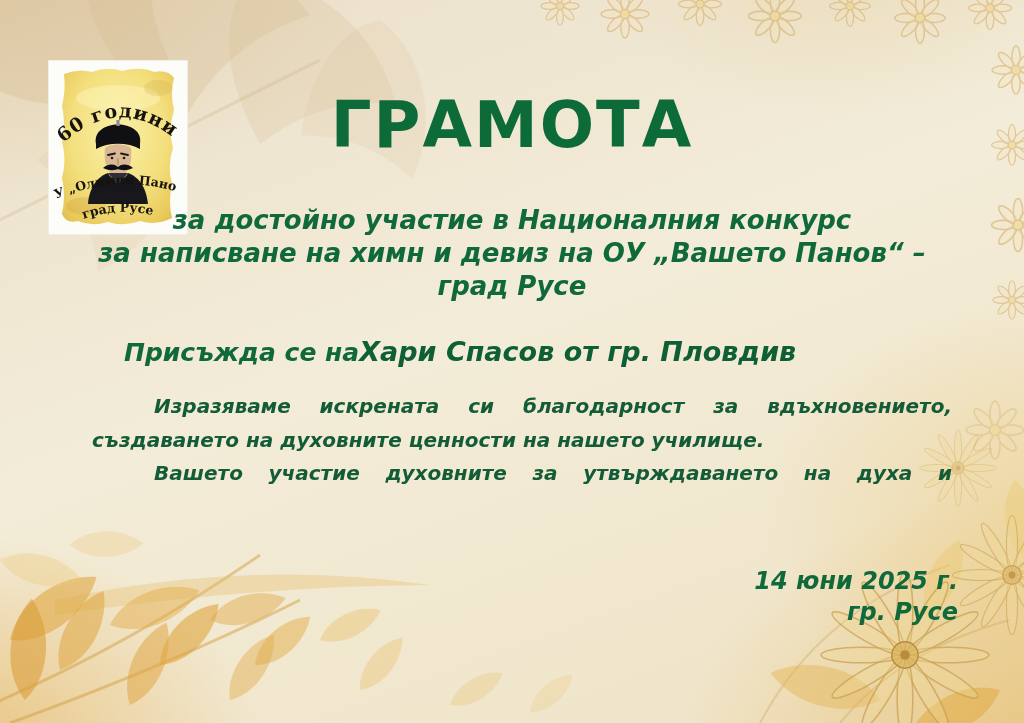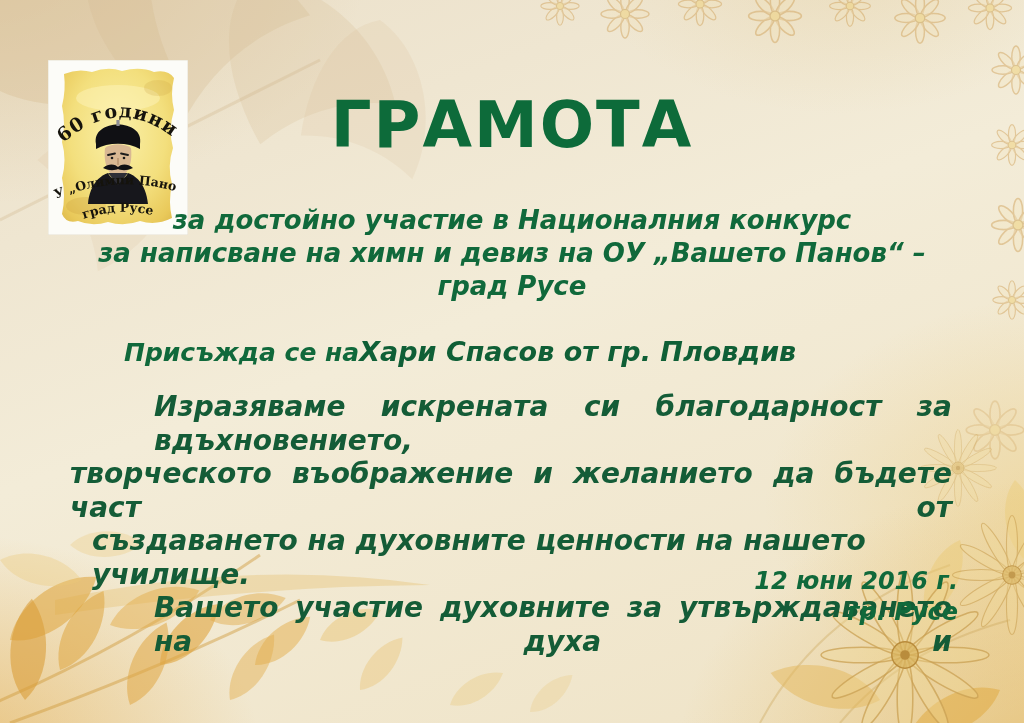--- a/index.html
+++ b/index.html
@@ -28,21 +28,21 @@
     position:absolute;left:60px;right:60px;top:204px;text-align:center;
     font-size:26px;line-height:33px;font-weight:bold;font-style:italic;color:#10693b;
   }
   .award{
     position:absolute;left:70px;right:72px;top:336px;padding-left:54px;
     font-size:25px;font-weight:bold;font-style:italic;color:#10693b;white-space:nowrap;
   }
   .award-name{font-size:27px;margin-left:0;color:#0f5f36;}
   .bodytext{
     position:absolute;left:70px;right:72px;top:390px;
-    font-size:28px;line-height:33.5px;font-weight:bold;font-style:italic;color:#145c37;
+    font-size:20px;line-height:33.5px;font-weight:bold;font-style:italic;color:#145c37;
   }
   .jline{text-align:justify;text-align-last:justify;text-justify:inter-word;}
   .indent{padding-left:84px;}
   .pline{text-align:left;margin-left:22px;}
   .footer{
     position:absolute;right:66px;top:566px;text-align:right;
     font-size:24px;line-height:31px;font-weight:bold;font-style:italic;color:#10693b;
   }
 </style>
 </head>
@@ -189,23 +189,22 @@
     <div>за написване на химн и девиз на ОУ „Вашето Панов“ –</div>
     <div>град Русе</div>
   </div>
 
   <div class="award">
     <span>Присъжда се на</span><span class="award-name">Хари Спасов от гр. Пловдив</span>
   </div>
 
   <div class="bodytext">
     <div class="jline indent">Изразяваме искрената си благодарност за вдъхновението,</div>
-    <div class="jline">творческото въображение и желанието да бъдете част от</div>
     <div class="pline">създаването на духовните ценности на нашето училище.</div>
     <div class="jline indent">Вашето участие духовните за утвърждаването на духа и</div>
   </div>
 
   <div class="footer">
-    <div>12 юни 2016 г.</div>
+    <div>14 юни 2025 г.</div>
     <div>гр. Русе</div>
   </div>
 
 </div>
 
 </body></html>

